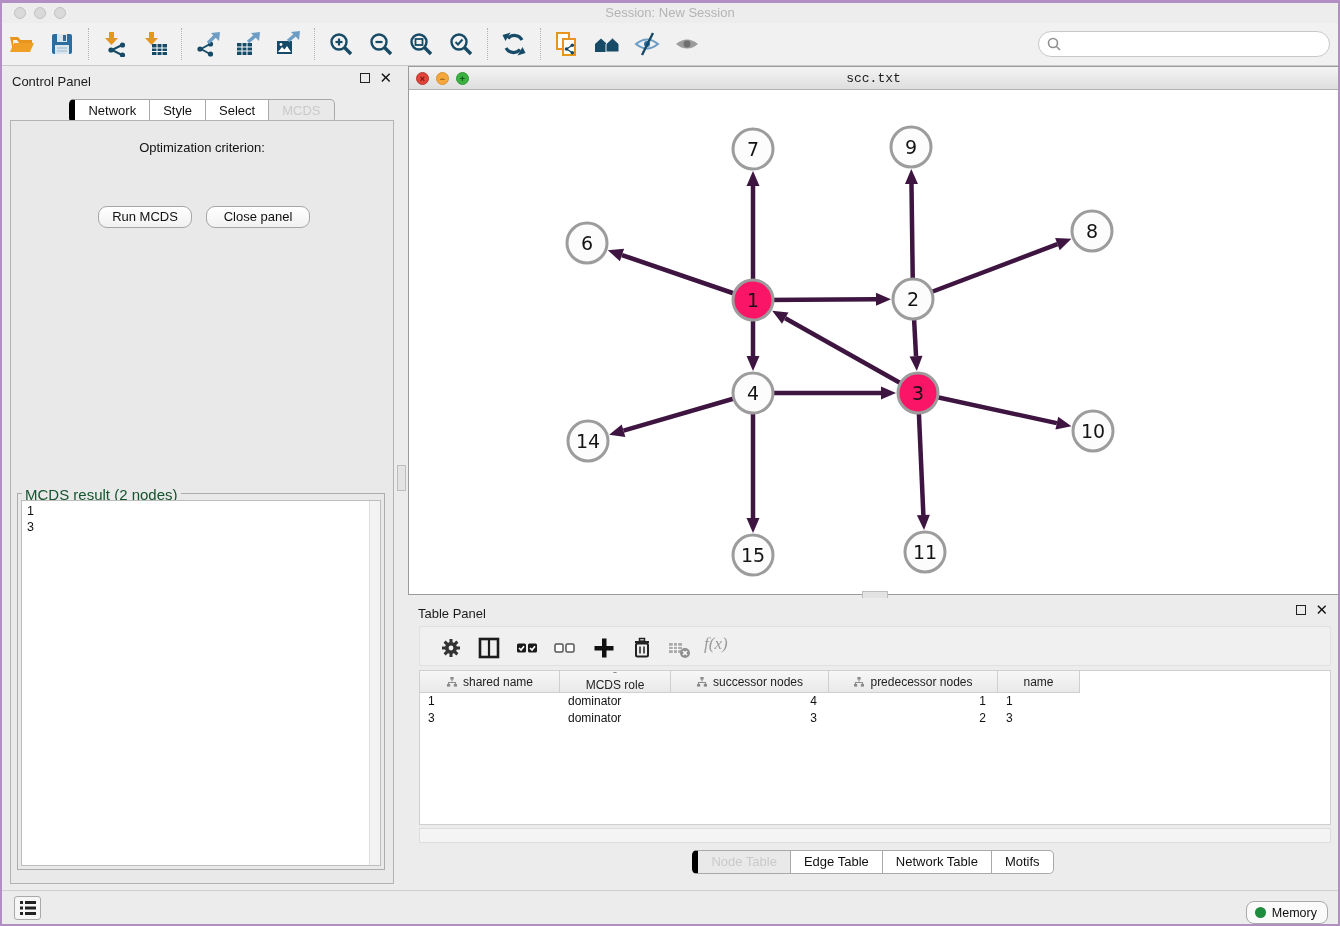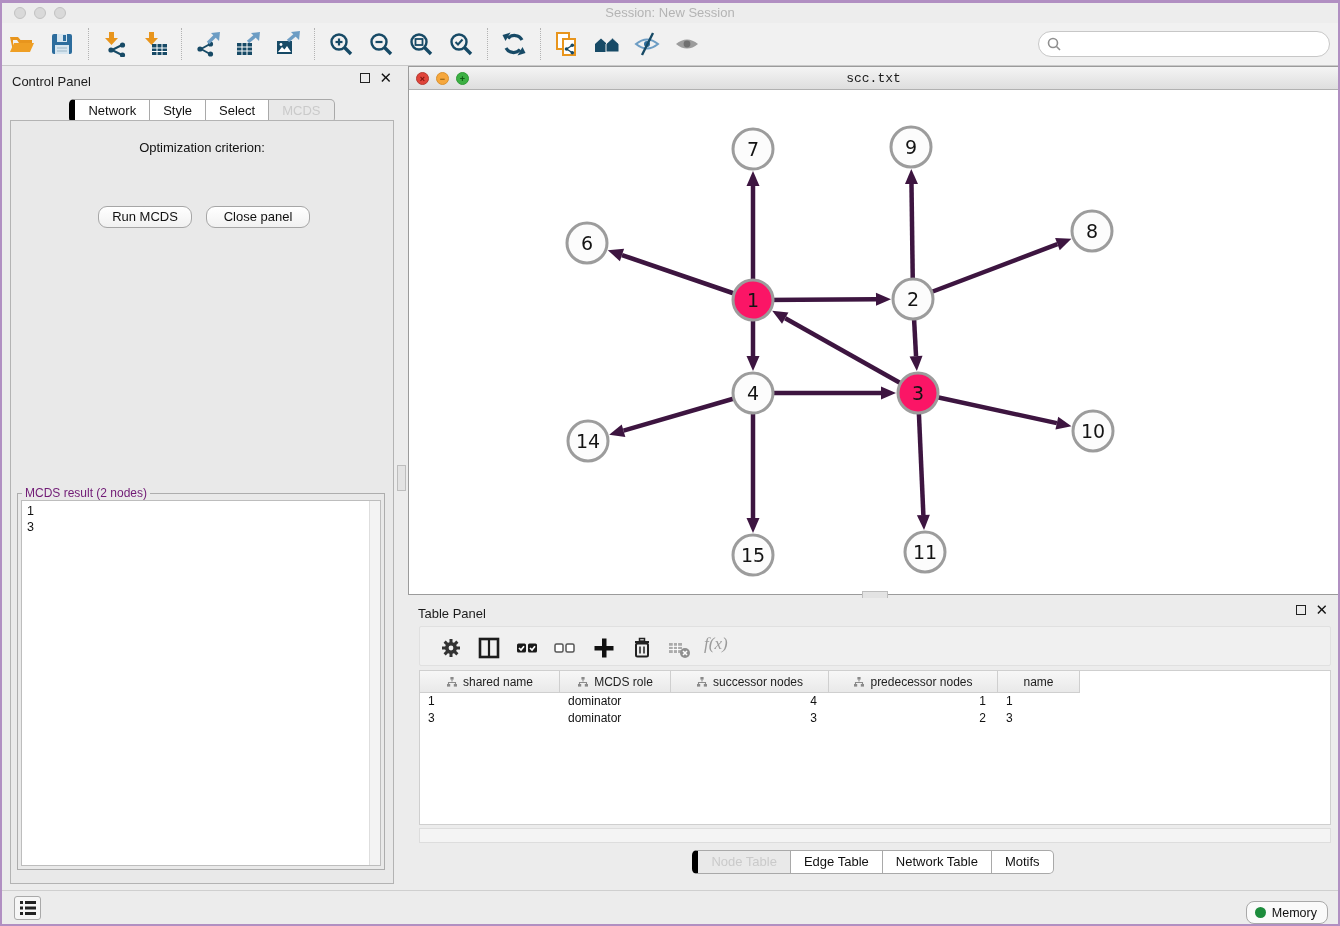--- a/index.html
+++ b/index.html
@@ -48,21 +48,21 @@
                 line-height:20px; padding-left:10px; }
   #opt-select .arrows { position:absolute; right:6px; top:3px; }
   .cp-btn { position:absolute; top:75px; height:22px; border:1px solid #a6a6a6; border-radius:9px;
             background:linear-gradient(#ffffff,#f1f1f1); font-size:13px; color:#111;
             text-align:center; line-height:20px;margin-top:10px; }
   #run-btn { left:87px; width:94px; }
   #closep-btn { left:195px; width:104px; }
   #mcds-fieldset { position:absolute; left:6px; right:8px; top:372px; bottom:13px;
                    border:1px solid #adadad; }
   #mcds-legend { position:absolute; left:4px; top:-8px; background:#e9e9e9; padding:0 3px;
-                 font-size:12px; color:#701a75; }
+                 font-size:15px; color:#14532d; }
   #mcds-textarea { position:absolute; left:3px; right:3px; top:6px; bottom:3px; background:#fff;
                    border:1px solid #bdbdbd; font-size:12.5px; color:#111; padding:2px 5px;
                    line-height:16px; }
   #mcds-scroll { position:absolute; right:0; top:0; bottom:0; width:11px; background:#f3f3f3;
                  border-left:1px solid #dedede; }
   
   #net-window { position:absolute; left:406px; top:63px; width:931px; height:529px;
                 border:1px solid #9b9b9b; background:#fff; }
   #net-titlebar { position:absolute; left:0; right:0; top:0; height:23px;
                   background:linear-gradient(#f4f4f4,#dedede); border-bottom:1px solid #b1b1b1; }
@@ -439,21 +439,21 @@
     <div id="tbl-header">
         <div class="hcell" style="width: 140px;">
           <svg width="12" height="12">
             <path d="M6 3.5 v2 M2.5 8 V6.5 h7 V8" stroke="#8a8a8a" stroke-width="1.1" fill="none"></path>
             <rect x="4.4" y="1" width="3.2" height="2.6" fill="#8a8a8a"></rect>
             <rect x="1" y="8" width="3.2" height="2.6" fill="#8a8a8a"></rect>
             <rect x="7.8" y="8" width="3.2" height="2.6" fill="#8a8a8a"></rect>
           </svg>
           <span>shared name</span>
         </div>
-        <div class="hcell" style="width: 111px;">
+        <div class="hcell" style="width: 111px; flex-direction: column;">
           <svg width="12" height="12">
             <path d="M6 3.5 v2 M2.5 8 V6.5 h7 V8" stroke="#8a8a8a" stroke-width="1.1" fill="none"></path>
             <rect x="4.4" y="1" width="3.2" height="2.6" fill="#8a8a8a"></rect>
             <rect x="1" y="8" width="3.2" height="2.6" fill="#8a8a8a"></rect>
             <rect x="7.8" y="8" width="3.2" height="2.6" fill="#8a8a8a"></rect>
           </svg>
           <span>MCDS role</span>
         </div>
         <div class="hcell" style="width: 158px;">
           <svg width="12" height="12">

